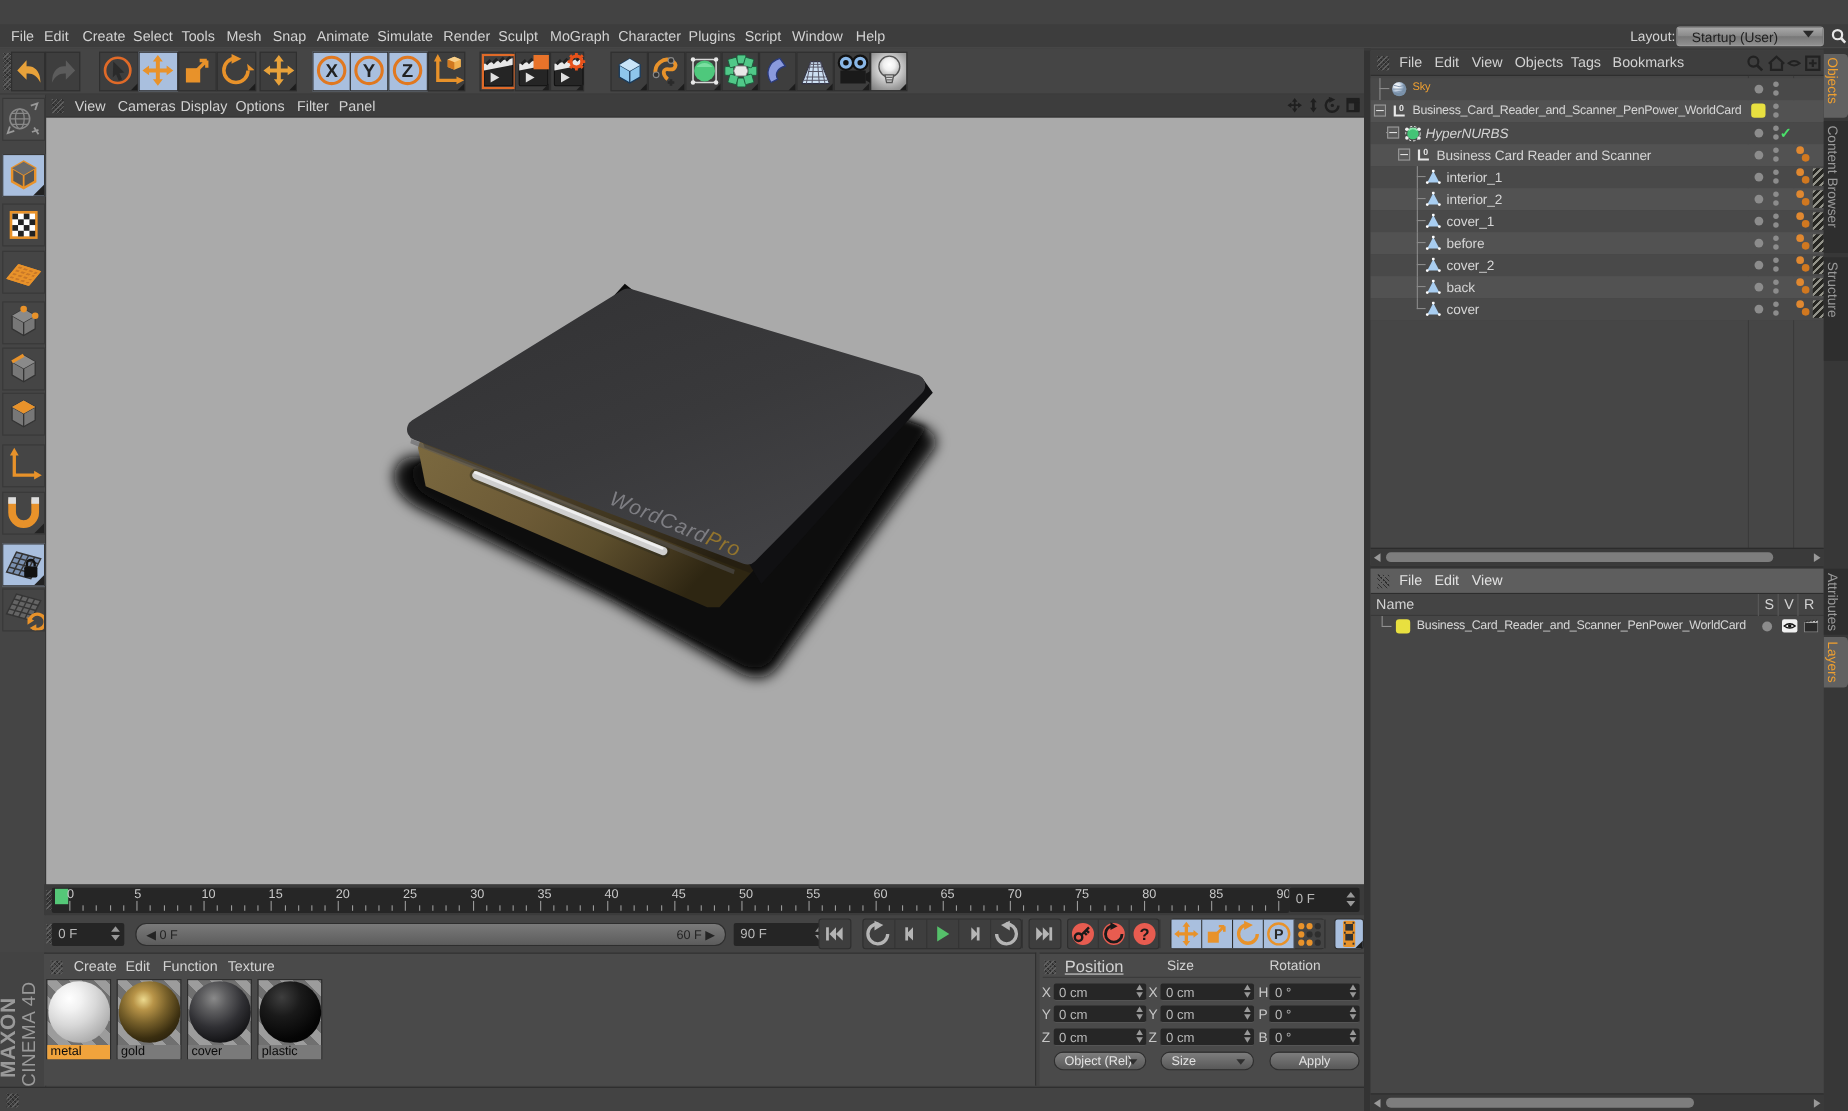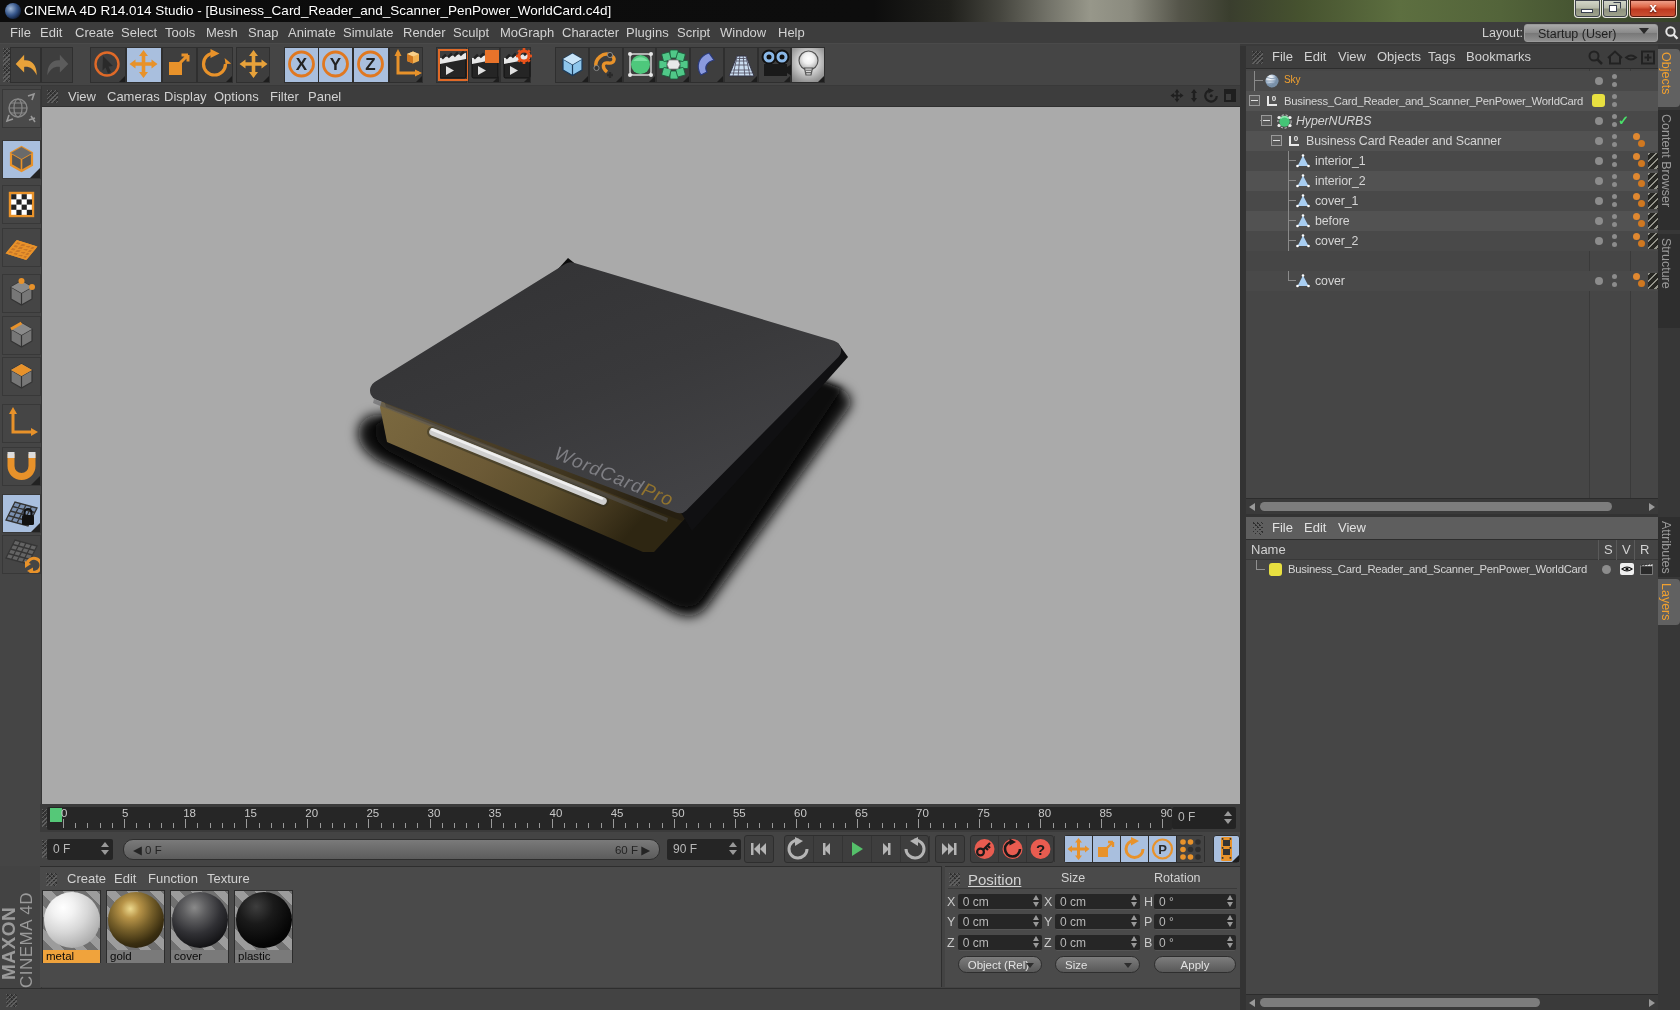--- a/index.html
+++ b/index.html
@@ -12,37 +12,20 @@
      repeating-linear-gradient(45deg, #2e2e2e 0 1px, transparent 1px 3px); }
   .txt { color:#d2d2d2; font-size:13px; white-space:nowrap; }
   .flyout { position:absolute; right:0; bottom:0; width:0; height:0;
     border-left:6px solid transparent; border-bottom:6px solid #1d1d1d; }
   svg { display:block; }
 </style>
 </head>
 <body>
 <div id="win">
 
-  <div class="abs" id="titlebar" style="left:0;top:0;width:1680px;height:22px;overflow:hidden;
-    background:linear-gradient(90deg,#0c0c0c 0%,#0d0d0d 52%,#20201c 56.5%,#45453e 59.5%,#74746a 62.5%,#97978a 64.9%,#8a8a7e 67.3%,#55554a 70.2%,#3a3e2e 73.2%,#46522f 77.4%,#5d6f40 83.3%,#53643a 89.3%,#42502f 95.2%,#36422a 100%);">
-    <div class="abs" style="left:5px;top:3px;width:16px;height:16px;border-radius:50%;
-      background:radial-gradient(circle at 35% 35%, #9fb6d4 0%, #35558a 45%, #0c1830 80%);"></div>
-    <div class="abs" style="left:6.5px;top:6px;width:13px;height:10px;color:#dfe8f2;font-size:11px;font-weight:bold;"></div>
-    <div class="abs" style="left:24px;top:3px;color:#ffffff;font-size:13.5px;white-space:nowrap;text-shadow:0 1px 2px #000;">CINEMA 4D R14.014 Studio - [Business_Card_Reader_and_Scanner_PenPower_WorldCard.c4d]</div>
-
-    <div class="abs" style="left:1574px;top:0px;width:27px;height:18px;background:linear-gradient(#d6d9cc,#b8bcab 48%,#8e927e 52%,#a0a48e);border:1px solid #e8e8e0;border-top:none;border-radius:0 0 4px 4px;box-shadow:inset 0 0 0 1px #40454e;">
-      <div class="abs" style="left:6px;top:9px;width:12px;height:4px;background:#fff;border:1px solid #3a4150;"></div>
-      </div>
-    <div class="abs" style="left:1602px;top:0px;width:26px;height:18px;background:linear-gradient(#d6d9cc,#b8bcab 48%,#8e927e 52%,#a0a48e);border:1px solid #e8e8e0;border-top:none;border-radius:0 0 4px 4px;box-shadow:inset 0 0 0 1px #40454e;">
-      <div class="abs" style="left:6px;top:5px;width:8px;height:7px;background:#fff;border:1.5px solid #3a4150;"></div>
-      <div class="abs" style="left:10px;top:2px;width:8px;height:7px;border:1.5px solid #3a4150;border-left-color:transparent;border-bottom-color:transparent;"></div>
-      </div>
-    <div class="abs" style="left:1629px;top:0px;width:48px;height:18px;background:linear-gradient(#f0a894,#e06a4a 40%,#c03a20 55%,#cc5436);border:1px solid #f0d8c8;border-top:none;border-radius:0 0 4px 4px;box-shadow:inset 0 0 0 1px #58180e;
-      color:#fff;font-size:13px;font-weight:bold;text-align:center;line-height:16px;text-shadow:0 1px 2px #40100a;">x</div>
-  </div>
 
   <div class="abs" id="menubar" style="left:0;top:22px;width:1680px;height:22px;background:#3d3d3d;border-bottom:1px solid #4a4a4a;">
     <div class="abs txt" style="left:10px;top:3px;">File</div>
     <div class="abs txt" style="left:40px;top:3px;">Edit</div>
     <div class="abs txt" style="left:75px;top:3px;">Create</div>
     <div class="abs txt" style="left:121px;top:3px;">Select</div>
     <div class="abs txt" style="left:165px;top:3px;">Tools</div>
     <div class="abs txt" style="left:206px;top:3px;">Mesh</div>
     <div class="abs txt" style="left:248px;top:3px;">Snap</div>
     <div class="abs txt" style="left:288px;top:3px;text-align:right;">Animate</div>
@@ -461,21 +444,21 @@
         <div class="abs" style="left: 40.4px; top: 16px; width: 1px; height: 5px; background: rgb(154, 154, 154);"></div>
         <div class="abs" style="left: 52.6px; top: 16px; width: 1px; height: 5px; background: rgb(154, 154, 154);"></div>
         <div class="abs" style="left: 64.9px; top: 16px; width: 1px; height: 5px; background: rgb(154, 154, 154);"></div>
         <div class="abs" style="left: 77.1px; top: 12px; width: 1px; height: 9px; background: rgb(154, 154, 154);"></div>
         <div class="abs" style="left: 75.1px; top: 0px; color: rgb(200, 200, 200); font-size: 11.5px;">5</div>
         <div class="abs" style="left: 89.3px; top: 16px; width: 1px; height: 5px; background: rgb(154, 154, 154);"></div>
         <div class="abs" style="left: 101.5px; top: 16px; width: 1px; height: 5px; background: rgb(154, 154, 154);"></div>
         <div class="abs" style="left: 113.7px; top: 16px; width: 1px; height: 5px; background: rgb(154, 154, 154);"></div>
         <div class="abs" style="left: 125.9px; top: 16px; width: 1px; height: 5px; background: rgb(154, 154, 154);"></div>
         <div class="abs" style="left: 138.2px; top: 12px; width: 1px; height: 9px; background: rgb(154, 154, 154);"></div>
-        <div class="abs" style="left: 136.2px; top: 0px; color: rgb(200, 200, 200); font-size: 11.5px;">18</div>
+        <div class="abs" style="left: 136.2px; top: 0px; color: rgb(200, 200, 200); font-size: 11.5px;">10</div>
         <div class="abs" style="left: 150.4px; top: 16px; width: 1px; height: 5px; background: rgb(154, 154, 154);"></div>
         <div class="abs" style="left: 162.6px; top: 16px; width: 1px; height: 5px; background: rgb(154, 154, 154);"></div>
         <div class="abs" style="left: 174.8px; top: 16px; width: 1px; height: 5px; background: rgb(154, 154, 154);"></div>
         <div class="abs" style="left: 187px; top: 16px; width: 1px; height: 5px; background: rgb(154, 154, 154);"></div>
         <div class="abs" style="left: 199.2px; top: 12px; width: 1px; height: 9px; background: rgb(154, 154, 154);"></div>
         <div class="abs" style="left: 197.2px; top: 0px; color: rgb(200, 200, 200); font-size: 11.5px;">15</div>
         <div class="abs" style="left: 211.5px; top: 16px; width: 1px; height: 5px; background: rgb(154, 154, 154);"></div>
         <div class="abs" style="left: 223.7px; top: 16px; width: 1px; height: 5px; background: rgb(154, 154, 154);"></div>
         <div class="abs" style="left: 235.9px; top: 16px; width: 1px; height: 5px; background: rgb(154, 154, 154);"></div>
         <div class="abs" style="left: 248.1px; top: 16px; width: 1px; height: 5px; background: rgb(154, 154, 154);"></div>
@@ -578,21 +561,21 @@
     <div id="tr-widgets">
         <div class="abs" style="left: 7px; top: 7px; width: 66px; height: 21px; background: rgb(37, 37, 37); border-radius: 2px; color: rgb(184, 184, 184); font-size: 12px;">
           <span style="position:absolute;left:6px;top:3px;">0 F</span>
           <span style="position:absolute;right:4px;top:3px;width:0;height:0;border-left:4px solid transparent;border-right:4px solid transparent;border-bottom:5px solid #999;"></span>
           <span style="position:absolute;right:4px;top:11px;width:0;height:0;border-left:4px solid transparent;border-right:4px solid transparent;border-top:5px solid #999;"></span>
         </div>
         <div class="abs" style="left: 83px; top: 7px; width: 537px; height: 21px; background: linear-gradient(rgb(122, 122, 122), rgb(92, 92, 92)); border: 1px solid rgb(46, 46, 46); border-radius: 10px; color: rgb(36, 36, 36); font-size: 11.5px;">
           <span style="position:absolute;left:9px;top:3px;">◀ 0 F</span>
           <span style="position:absolute;right:9px;top:3px;">60 F ▶</span>
         </div>
-        <div class="abs" style="left: 627px; top: 7px; width: 74px; height: 21px; background: rgb(37, 37, 37); border-radius: 2px; color: rgb(184, 184, 184); font-size: 12px;">
+        <div class="abs" style="left: 627px; top: 7px; width: 86px; height: 21px; background: rgb(37, 37, 37); border-radius: 2px; color: rgb(184, 184, 184); font-size: 12px;">
           <span style="position:absolute;left:6px;top:3px;">90 F</span>
           <span style="position:absolute;right:4px;top:3px;width:0;height:0;border-left:4px solid transparent;border-right:4px solid transparent;border-bottom:5px solid #999;"></span>
           <span style="position:absolute;right:4px;top:11px;width:0;height:0;border-left:4px solid transparent;border-right:4px solid transparent;border-top:5px solid #999;"></span>
         </div>
         <div class="abs" style="left: 704px; top: 3px; width: 30px; height: 28px; background: rgb(62, 62, 62); border: 1px solid rgb(46, 46, 46); border-radius: 3px;">
           <svg width="27" height="26" viewBox="0 0 27 26">
             <rect x="6" y="7" width="2.5" height="12" fill="#b5b5b5"></rect>
             <path d="M15 7 L9 13 L15 19 Z" fill="#b5b5b5"></path>
             <path d="M21 7 L15 13 L21 19 Z" fill="#b5b5b5"></path>
           </svg>
@@ -1006,20 +989,39 @@
           <div class="abs" style="left: 42px; top: 9px; width: 8px; height: 1px; background: rgb(138, 138, 138);"></div>
           <div class="abs" style="left: 50px; top: 3px; width: 15px; height: 15px;">
             <svg width="14" height="14" viewBox="0 0 14 14">
               <path d="M7 1.5 L12.5 12 L1.5 12 Z" fill="#a8cdf0"></path>
               <circle cx="7" cy="1.5" r="1.3" fill="#fff"></circle>
               <circle cx="12.5" cy="12" r="1.3" fill="#fff"></circle>
               <circle cx="1.5" cy="12" r="1.3" fill="#fff"></circle>
             </svg>
           </div>
           <div class="abs" style="left: 69px; top: 3px; color: rgb(213, 213, 213); font-size: 12.4px; letter-spacing: -0.1px; white-space: nowrap;">cover_2</div>
+          <div class="abs" style="left: 349px; top: 6px; width: 8px; height: 8px; border-radius: 50%; background: rgb(140, 140, 140);"></div>
+          <div class="abs" style="left: 366px; top: 3px; width: 5px; height: 5px; border-radius: 50%; background: rgb(140, 140, 140);"></div>
+          <div class="abs" style="left: 366px; top: 11px; width: 5px; height: 5px; border-radius: 50%; background: rgb(140, 140, 140);"></div>
+          <div class="abs" style="left: 387px; top: 2px; width: 7px; height: 7px; border-radius: 50%; background: rgb(224, 136, 48);"></div>
+          <div class="abs" style="left: 392px; top: 9px; width: 7px; height: 7px; border-radius: 50%; background: rgb(208, 120, 32);"></div>
+          <div class="abs" style="left: 402px; top: 2px; width: 10px; height: 16px; background: repeating-linear-gradient(135deg, rgb(147, 147, 138) 0px, rgb(147, 147, 138) 2px, rgb(38, 38, 34) 2px, rgb(38, 38, 34) 5px);"></div>
+        </div>
+        <div class="abs" style="left: 0px; top: 182px; width: 412px; height: 20px; background: rgb(82, 82, 82);">
+          <div class="abs" style="left: 42px; top: 0px; width: 1px; height: 20px; background: rgb(138, 138, 138);"></div>
+          <div class="abs" style="left: 42px; top: 9px; width: 8px; height: 1px; background: rgb(138, 138, 138);"></div>
+          <div class="abs" style="left: 50px; top: 3px; width: 15px; height: 15px;">
+            <svg width="14" height="14" viewBox="0 0 14 14">
+              <path d="M7 1.5 L12.5 12 L1.5 12 Z" fill="#a8cdf0"></path>
+              <circle cx="7" cy="1.5" r="1.3" fill="#fff"></circle>
+              <circle cx="12.5" cy="12" r="1.3" fill="#fff"></circle>
+              <circle cx="1.5" cy="12" r="1.3" fill="#fff"></circle>
+            </svg>
+          </div>
+          <div class="abs" style="left: 69px; top: 3px; color: rgb(213, 213, 213); font-size: 12.4px; letter-spacing: -0.1px; white-space: nowrap;">back</div>
           <div class="abs" style="left: 349px; top: 6px; width: 8px; height: 8px; border-radius: 50%; background: rgb(140, 140, 140);"></div>
           <div class="abs" style="left: 366px; top: 3px; width: 5px; height: 5px; border-radius: 50%; background: rgb(140, 140, 140);"></div>
           <div class="abs" style="left: 366px; top: 11px; width: 5px; height: 5px; border-radius: 50%; background: rgb(140, 140, 140);"></div>
           <div class="abs" style="left: 387px; top: 2px; width: 7px; height: 7px; border-radius: 50%; background: rgb(224, 136, 48);"></div>
           <div class="abs" style="left: 392px; top: 9px; width: 7px; height: 7px; border-radius: 50%; background: rgb(208, 120, 32);"></div>
           <div class="abs" style="left: 402px; top: 2px; width: 10px; height: 16px; background: repeating-linear-gradient(135deg, rgb(147, 147, 138) 0px, rgb(147, 147, 138) 2px, rgb(38, 38, 34) 2px, rgb(38, 38, 34) 5px);"></div>
         </div>
         <div class="abs" style="left: 0px; top: 202px; width: 412px; height: 20px; background: rgb(73, 73, 73);">
           <div class="abs" style="left: 42px; top: 0px; width: 1px; height: 10px; background: rgb(138, 138, 138);"></div>
           <div class="abs" style="left: 42px; top: 9px; width: 8px; height: 1px; background: rgb(138, 138, 138);"></div>

